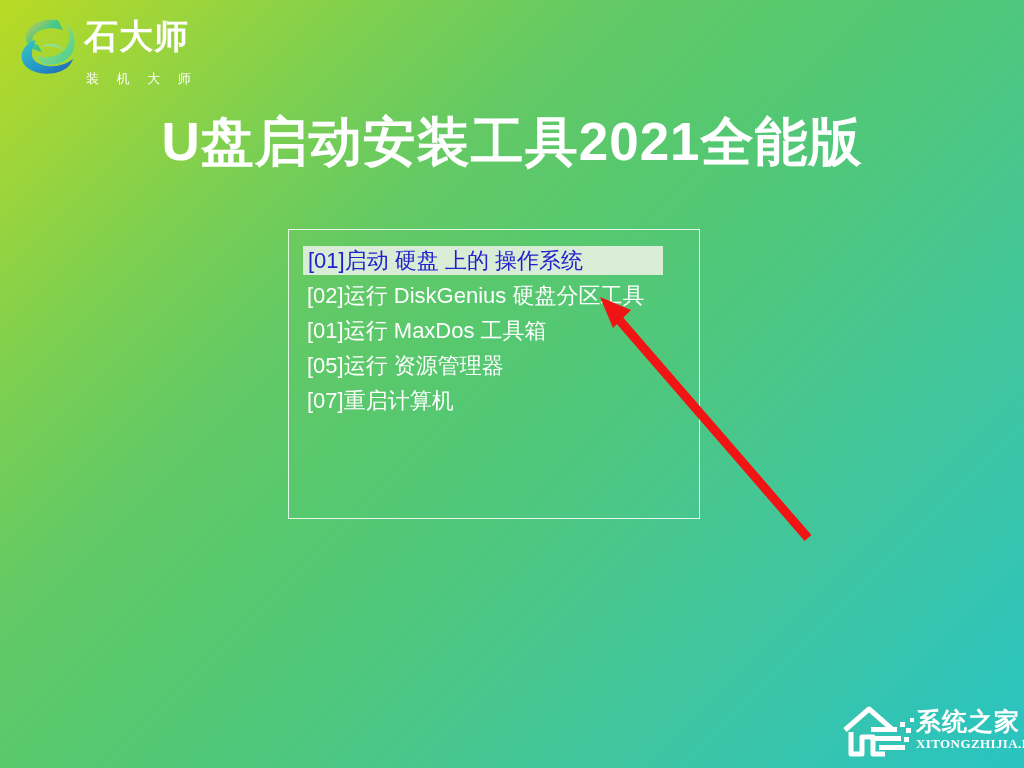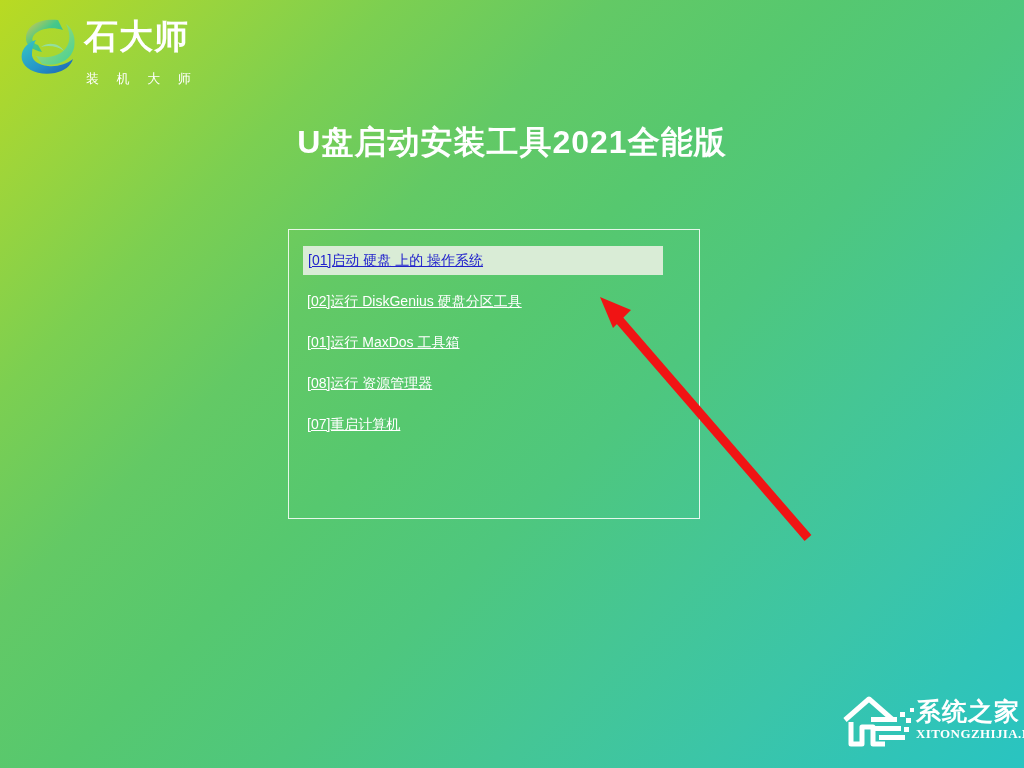--- a/index.html
+++ b/index.html
@@ -71,21 +71,21 @@
     padding-left: 2px;
   }
 
   
   #headline {
     position: absolute;
     left: 0;
     top: 110px;
     width: 1024px;
     text-align: center;
-    font-size: 32px;
+    font-size: 53px;
     font-weight: bold;
     color: #ffffff;
     letter-spacing: 1px;
     line-height: 64px;
     white-space: nowrap;
   }
 
   
   #menu-panel {
     position: absolute;
@@ -98,27 +98,26 @@
   }
   #menu-list {
     position: absolute;
     left: 0;
     top: 16px;
     width: 100%;
   }
   .menu-item {
     height: 29px;
     line-height: 29px;
-    margin: 0 0 12px 0;
+    margin: 0 0 6px 0;
     padding-left: 18px;
-    font-size: 14px;
+    font-size: 22px;
     color: #ffffff;
     white-space: nowrap;
     box-sizing: border-box;
-    text-decoration: underline;
   }
   .menu-item.selected {
     background: #d9ecd6;
     color: #2222cc;
     width: 360px;
     margin-left: 14px;
     padding-left: 5px;
   }
 
   
@@ -128,21 +127,21 @@
     top: 0;
     width: 1024px;
     height: 768px;
     pointer-events: none;
   }
 
   
   #watermark {
     position: absolute;
     right: 8px;
-    bottom: 16px;
+    bottom: 6px;
     width: 176px;
     height: 62px;
     margin-top: 35px;
   }
   #wm-mark {
     position: absolute;
     left: 0;
     top: 4px;
     width: 76px;
     height: 54px;
@@ -214,21 +213,21 @@
       <div class="menu-item selected">
         <span class="mi-text">[01]启动 硬盘 上的 操作系统</span>
       </div>
       <div class="menu-item">
         <span class="mi-text">[02]运行 DiskGenius 硬盘分区工具</span>
       </div>
       <div class="menu-item">
         <span class="mi-text">[01]运行 MaxDos 工具箱</span>
       </div>
       <div class="menu-item">
-        <span class="mi-text">[08]运行 资源管理器</span>
+        <span class="mi-text">[05]运行 资源管理器</span>
       </div>
       <div class="menu-item">
         <span class="mi-text">[07]重启计算机</span>
       </div>
     </div>
   </div>
 
   <svg id="arrow" viewBox="0 0 1024 768" xmlns="http://www.w3.org/2000/svg">
     <line x1="808" y1="538" x2="615" y2="315" stroke="#f01414" stroke-width="9" stroke-linecap="butt"></line>
     <polygon points="600,297 631,310 613,328" fill="#f01414"></polygon>

